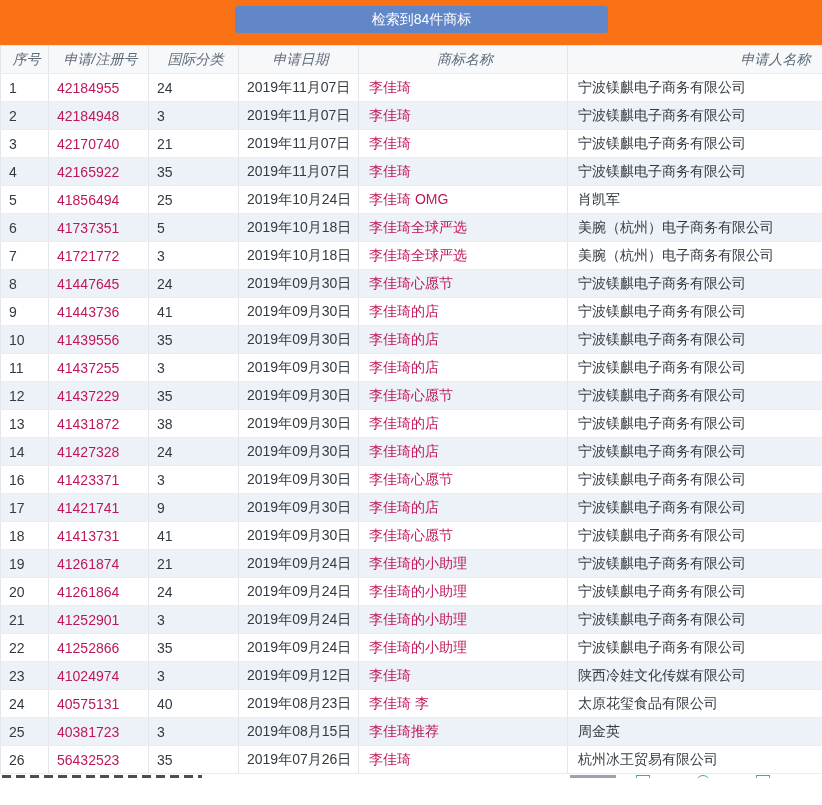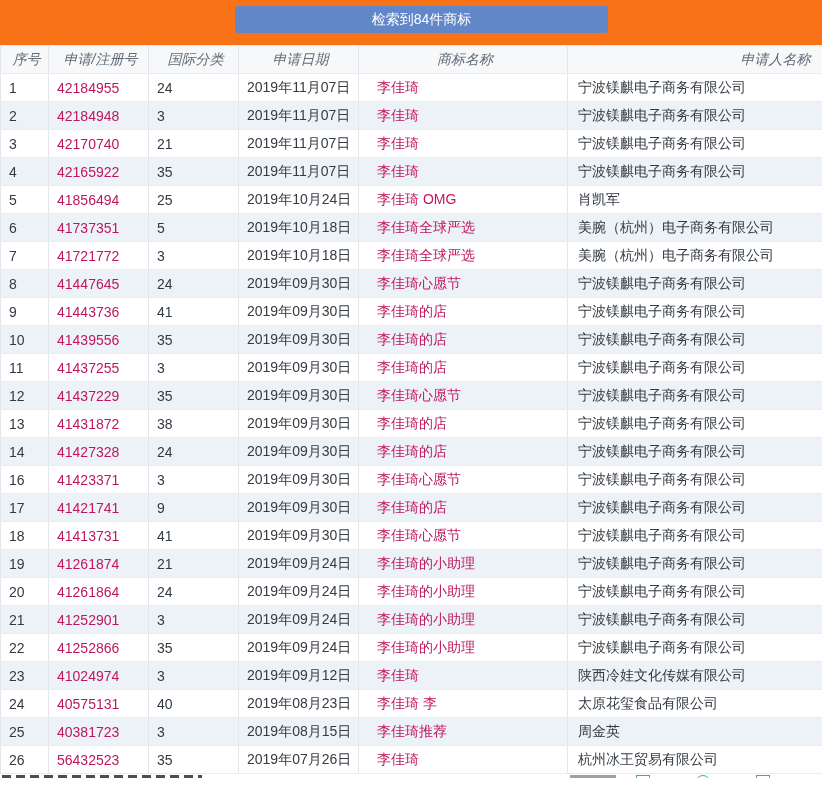--- a/index.html
+++ b/index.html
@@ -33,21 +33,21 @@
   th{
     background:#f7f8fa;color:#5f6b77;font-weight:normal;text-align:center;
     border-top:1px solid #e3e7eb;
     font-style:italic;
   }
   th:last-child{text-align:right;padding-right:12px;margin-top:6px;}
   td{color:#333a40;text-align:left;}
   tbody tr:nth-child(even) td{background:#edf2f8;}
   tbody tr:nth-child(odd) td{background:#ffffff;}
   td .link{color:#be185d;cursor:pointer;text-decoration:none;}
-  td.cell-name{padding-left:18px;}
+  td.cell-name{padding-left:10px;}
   td.cell-applicant{padding-left:10px;}
   
   .footer-strip{height:4px;overflow:hidden;position:relative;background:#ffffff;}
   .note-fragment{
     position:absolute;left:2px;top:1px;width:200px;height:3px;
     background:repeating-linear-gradient(90deg,#4a4f55 0 9px,transparent 9px 14px);
   }
   .legend-fragment{position:absolute;right:12px;top:1px;height:3px;display:flex;align-items:flex-start;gap:6px;}
   .legend-sq{display:inline-block;width:12px;height:12px;border:1px solid #3db56a;background:#fff;margin-right:40px;}
   .legend-circle{display:inline-block;width:12px;height:12px;border:1px solid #3db56a;border-radius:50%;background:#fff;margin-right:40px;}

